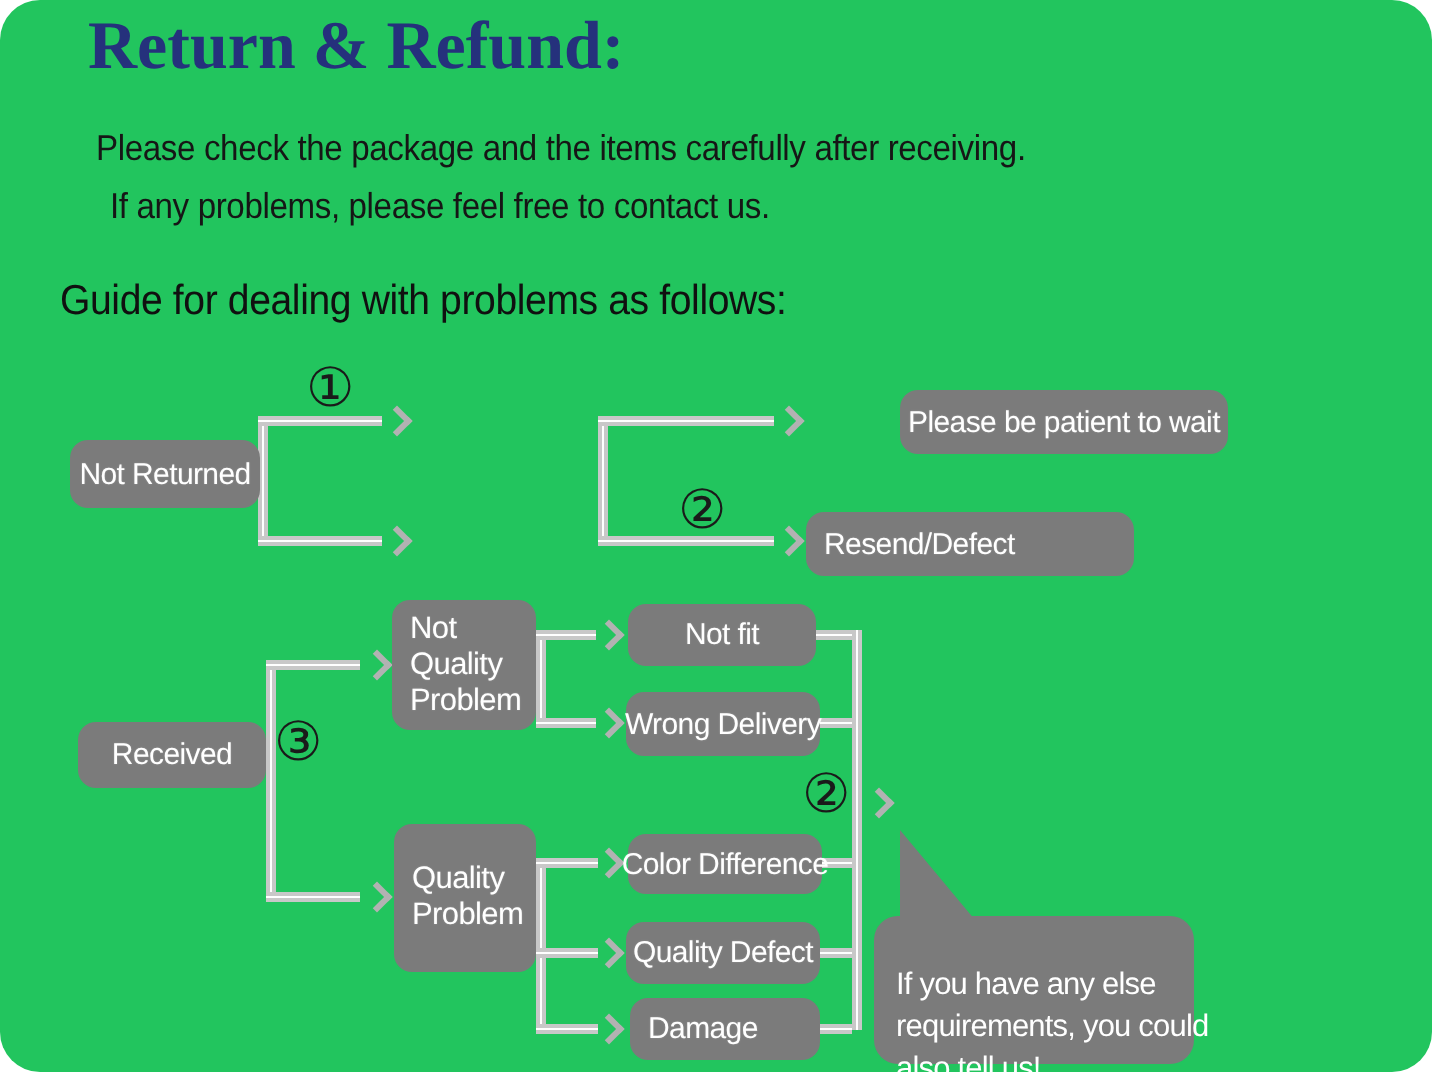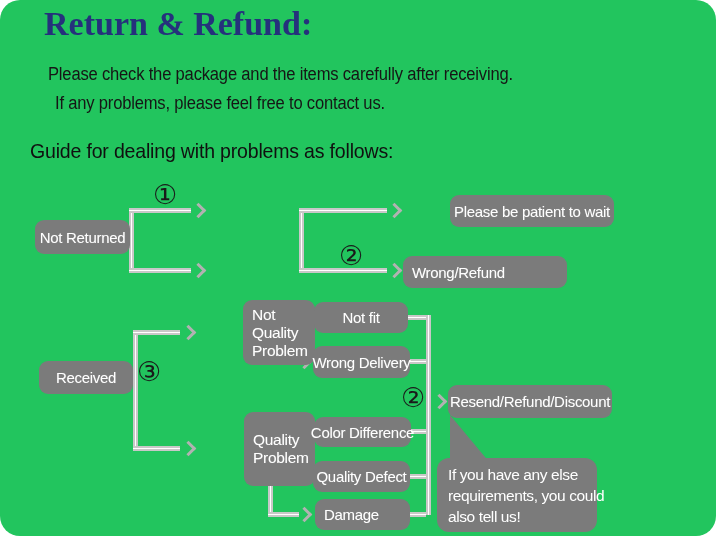--- a/index.html
+++ b/index.html
@@ -16,24 +16,24 @@
   .guide{position:absolute;left:30px;top:139px;font-size:21px;color:#101010;white-space:nowrap;
          transform:scaleX(0.93);transform-origin:left top;letter-spacing:-0.2px;}
 
   
   .node{position:absolute;background:#7b7b7b;color:#ffffff;border-radius:9px;
         font-size:15px;letter-spacing:-0.3px;display:flex;align-items:center;
         justify-content:center;white-space:nowrap;box-sizing:border-box;
         text-shadow:0 0 1px rgba(255,255,255,.25);}
   .node.la{justify-content:flex-start;padding-left:9px;}
   .node.ml{justify-content:flex-start;padding-left:9px;white-space:pre-line;
-           line-height:18px;font-size:15.5px;margin-left:47px;}
+           line-height:18px;font-size:15.5px;}
   .bubble{position:absolute;background:#7b7b7b;color:#fff;border-radius:12px;
           font-size:15.5px;letter-spacing:-0.4px;line-height:21px;white-space:pre;
-          padding:6px 0 0 11px;box-sizing:border-box;}
+          padding:24px 0 0 11px;box-sizing:border-box;}
   .tail{position:absolute;background:#7b7b7b;clip-path:polygon(0 0,100% 100%,0 100%);}
 
   
   .hline{position:absolute;height:1px;border-top:2px solid #c8c8c8;border-bottom:2px solid #c8c8c8;
          background:#fff;box-sizing:content-box;}
   .vline{position:absolute;width:1px;border-left:2px solid #c8c8c8;border-right:2px solid #c8c8c8;
          background:#fff;box-sizing:content-box;}
   .chev{position:absolute;width:8px;height:8px;border-top:3px solid #b2b2b2;
         border-right:3px solid #b2b2b2;transform:rotate(45deg);}
 
@@ -91,33 +91,32 @@
   <div class="hline" style="left:408px;top:512px;width:18px;"></div>
   <div class="chev" style="left:434px;top:396px;"></div>
 
   <div class="marker" style="left:153px;top:181px;">①</div>
   <div class="marker" style="left:339px;top:242px;">②</div>
   <div class="marker" style="left:137px;top:358px;">③</div>
   <div class="marker" style="left:401px;top:384px;">②</div>
 
   <div class="node" style="left:35px;top:220px;width:95px;height:34px;">Not Returned</div>
   <div class="node" style="left:403px;top:195px;width:164px;height:32px;margin-left:47px;">Please be patient to wait</div>
-  <div class="node la" style="left:403px;top:256px;width:164px;height:32px;">Wrong/Refund</div>
+  <div class="node la" style="left:403px;top:256px;width:164px;height:32px;">Resend/Defect</div>
 
   <div class="node" style="left:39px;top:361px;width:94px;height:33px;">Received</div>
   <div class="node ml" style="left:196px;top:300px;width:72px;height:65px;">Not
 Quality
 Problem</div>
   <div class="node" style="left:313px;top:346px;width:97px;height:32px;">Wrong Delivery</div>
   <div class="node" style="left:314px;top:302px;width:94px;height:31px;">Not fit</div>
   <div class="node ml" style="left:197px;top:412px;width:71px;height:74px;align-items:center;">Quality
 Problem</div>
   <div class="node" style="left:314px;top:417px;width:97px;height:30px;">Color Difference</div>
   <div class="node la" style="left:315px;top:499px;width:95px;height:31px;">Damage</div>
   <div class="node" style="left:313px;top:461px;width:97px;height:31px;">Quality Defect</div>
-  <div class="node" style="left:448px;top:385px;width:164px;height:33px;">Resend/Refund/Discount</div>
 
   <div class="tail" style="left:450px;top:415px;width:40px;height:48px;"></div>
   <div class="bubble" style="left:437px;top:458px;width:160px;height:74px;">If you have any else
 requirements, you could
 also tell us!</div>
 
 </div>
 
 </body></html>

